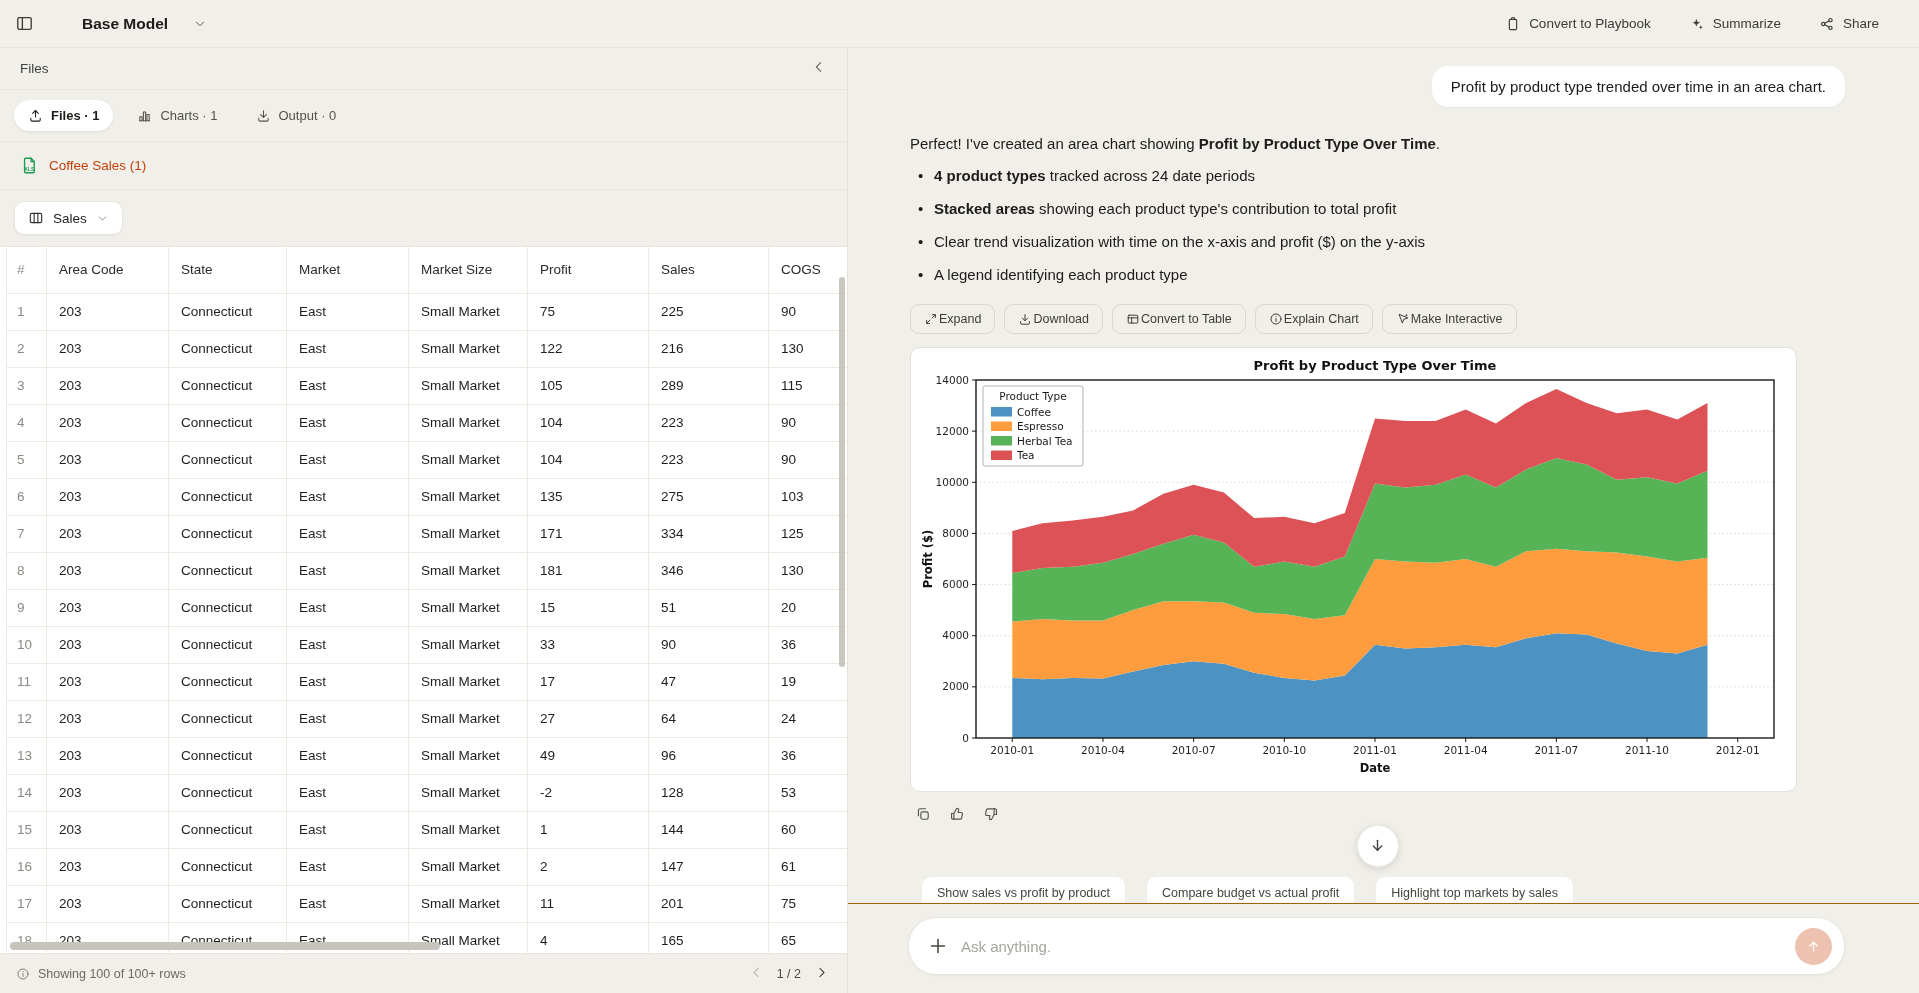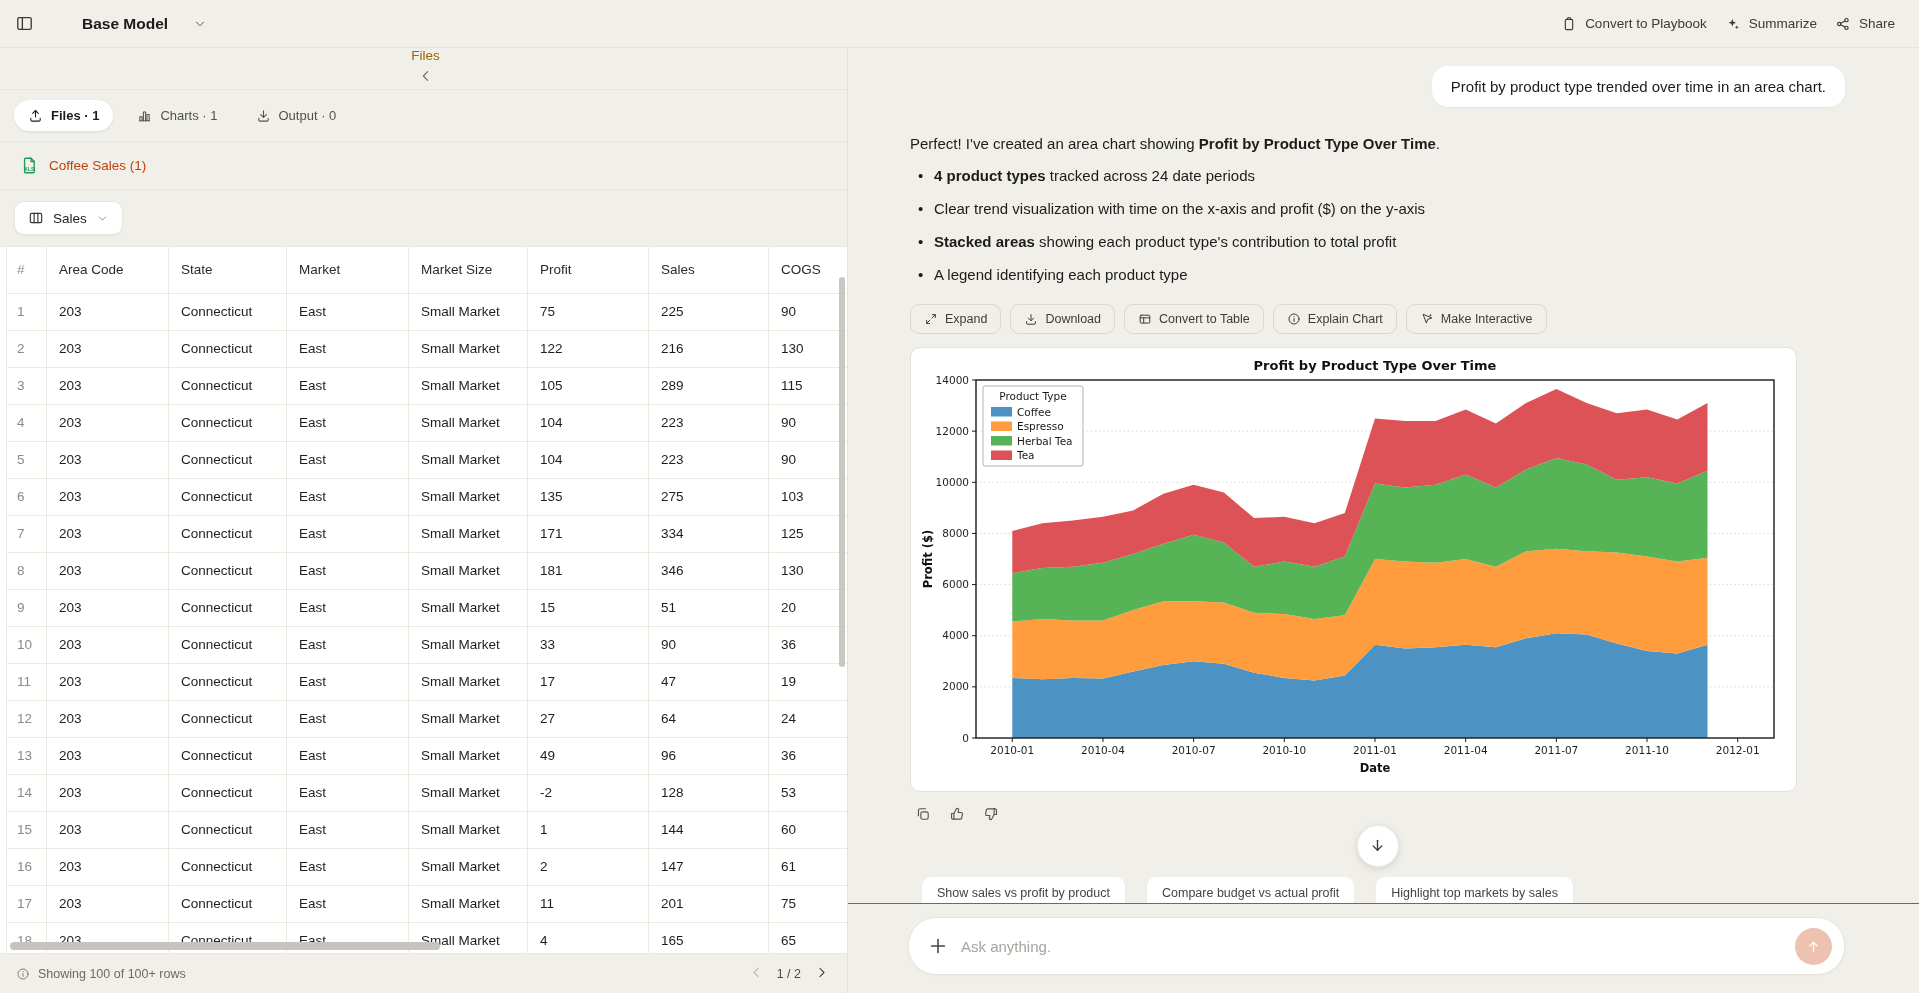--- a/index.html
+++ b/index.html
@@ -9,31 +9,31 @@
   .icon svg { width:100%; height:100%; display:block; }
 
   
   .topbar { height:48px; display:flex; align-items:center; border-bottom:1px solid #e4e2da; background:#f0efe9; }
   .rail { width:48px; display:flex; justify-content:center; }
   .rail-btn { width:30px; height:30px; border:none; background:transparent; color:#3c3b37; cursor:pointer; display:flex; align-items:center; justify-content:center; border-radius:6px; }
   .rail-btn .icon { width:19px; height:19px; }
   .workspace { display:flex; align-items:center; gap:25px; background:transparent; border:none; font-family:inherit; font-size:15.5px; font-weight:600; color:#1c1b18; cursor:pointer; margin-left:34px; }
   .workspace .icon { width:14px; height:14px; color:#55544f; }
   .spacer { flex:1; }
-  .topbar-actions { display:flex; align-items:center; gap:18px; padding-right:24px; }
+  .topbar-actions { display:flex; align-items:center; gap:38px; padding-right:40px; }
   .tb-btn { display:flex; align-items:center; gap:8px; background:transparent; border:none; font-family:inherit; font-size:13.5px; color:#3b3a36; cursor:pointer; }
   .tb-btn .icon { width:16px; height:16px; }
 
   
   .main { display:flex; height:945px; }
   .sidebar { width:848px; flex:0 0 848px; border-right:1px solid #e4e2da; display:flex; flex-direction:column; background:#f0efe9; }
   .chat { flex:1; display:flex; flex-direction:column; min-width:0; }
 
   
-  .files-header { height:42px; display:flex; align-items:center; justify-content:space-between; padding:0 16px 0 20px; font-size:13.5px; color:#a16207; border-bottom:1px solid #e7e5dd;flex-direction:column; }
+  .files-header { height:42px; display:flex; align-items:center; justify-content:space-between; padding:0 16px 0 20px; font-size:13.5px; color:#404040; border-bottom:1px solid #e7e5dd; }
   .collapse-btn { border:none; background:transparent; color:#6e6c66; width:24px; height:24px; cursor:pointer; }
   .collapse-btn .icon { width:16px; height:16px; }
   .tabs { height:52px; display:flex; align-items:center; gap:10px; padding:0 14px; border-bottom:1px solid #e7e5dd; }
   .tab { display:flex; align-items:center; gap:8px; border:none; background:transparent; font-family:inherit; font-size:13px; color:#52514b; padding:8px 14px; border-radius:999px; cursor:pointer; }
   .tab.active { background:#ffffff; color:#1d1c19; font-weight:600; box-shadow:0 1px 3px rgba(0,0,0,.08); }
   .tab .icon { width:15px; height:15px; }
   .file-row { height:48px; display:flex; align-items:center; gap:10px; padding:0 20px; font-size:13.5px; color:#c2410c; border-bottom:1px solid #e7e5dd; cursor:pointer; }
   .file-row .icon { width:19px; height:19px; }
   .sheet-row { height:56px; display:flex; align-items:center; padding:0 14px; }
   .sheet-pill { display:flex; align-items:center; gap:9px; background:#fff; border:1px solid #e8e6de; border-radius:10px; padding:8px 13px; font-family:inherit; font-size:13.5px; color:#24231f; box-shadow:0 1px 2px rgba(0,0,0,.05); cursor:pointer; }
@@ -62,21 +62,21 @@
   
   .chat-scroll { flex:1; overflow:hidden; padding:18px 74px 0 62px; position:relative; }
   .msg-user { display:flex; justify-content:flex-end; margin-bottom:26px; }
   .bubble { background:#fff; border-radius:16px; padding:12px 19px; font-size:15px; color:#1d1c19; box-shadow:0 1px 2px rgba(0,0,0,.04); max-width:62%; }
   .intro { font-size:15px; color:#1d1c19; margin:14px 0 6px; line-height:1.5; }
   .intro b, .bullets b { font-weight:700; }
   .bullets { list-style:none; margin:10px 0 0 6px; }
   .bullets li { font-size:15px; color:#1d1c19; margin-bottom:13px; padding-left:18px; position:relative; line-height:1.35; }
   .bullets li::before { content:"•"; position:absolute; left:2px; top:0; color:#1d1c19; }
   .chart-actions { display:flex; gap:9px; margin:18px 0 13px; }
-  .act-btn { display:flex; align-items:center; gap:7px; background:transparent; border:1px solid #d9d7cf; border-radius:9px; padding:7px 13px; font-family:inherit; font-size:12.5px; color:#3d3c38; cursor:pointer; }
+  .act-btn { display:flex; align-items:center; gap:1px; background:transparent; border:1px solid #d9d7cf; border-radius:9px; padding:7px 13px; font-family:inherit; font-size:12.5px; color:#3d3c38; cursor:pointer; }
   .act-btn .icon { width:14px; height:14px; }
   .chart-card { background:#fff; border:1px solid #e3e1d9; border-radius:10px; padding:8px; width:887px; }
   .msg-tools { display:flex; align-items:center; gap:17px; margin:14px 0 0 4px; color:#55544f; }
   .tool-btn { border:none; background:transparent; width:17px; height:17px; color:#55544f; cursor:pointer; padding:0; }
   .tool-btn .icon { width:16px; height:16px; }
   .scroll-row { display:flex; justify-content:center; margin-top:2px; }
   .scroll-down { width:42px; height:42px; border-radius:50%; background:#fff; border:1px solid #eceae3; box-shadow:0 2px 8px rgba(0,0,0,.12); color:#3c3b37; cursor:pointer; display:flex; align-items:center; justify-content:center; }
   .scroll-down .icon { width:19px; height:19px; }
   .chips { display:flex; gap:22px; margin:10px 0 0 12px; }
   .chip { background:#fff; border:none; border-radius:9px; padding:9px 15px; font-family:inherit; font-size:12.5px; color:#45443f; box-shadow:0 1px 2px rgba(0,0,0,.05); cursor:pointer; white-space:nowrap; }
@@ -463,22 +463,22 @@
 
     <section class="chat">
       <div class="chat-scroll">
         <div class="msg-user">
           <div class="bubble">Profit by product type trended over time in an area chart.</div>
         </div>
         <div class="assistant">
           <p class="intro"><span>Perfect! I've created an area chart showing </span><b>Profit by Product Type Over Time</b><span>.</span></p>
           <ul class="bullets" id="bullets">
               <li><b>4 product types</b> tracked across 24 date periods</li>
+              <li><b>Stacked areas</b> showing each product type's contribution to total profit</li>
               <li>Clear trend visualization with time on the x-axis and profit ($) on the y-axis</li>
-              <li><b>Stacked areas</b> showing each product type's contribution to total profit</li>
               <li>A legend identifying each product type</li>
             </ul>
           <div class="chart-actions" id="chart-actions">
               <button class="act-btn">
                 <span class="icon">
                   <svg viewBox="0 0 24 24" fill="none" stroke="currentColor" stroke-width="1.7" stroke-linecap="round" stroke-linejoin="round">
                     <polyline points="14.5 4.5 19.5 4.5 19.5 9.5"></polyline>
                     <polyline points="9.5 19.5 4.5 19.5 4.5 14.5"></polyline>
                     <line x1="19.2" y1="4.8" x2="14" y2="10"></line>
                     <line x1="4.8" y1="19.2" x2="10" y2="14"></line>

